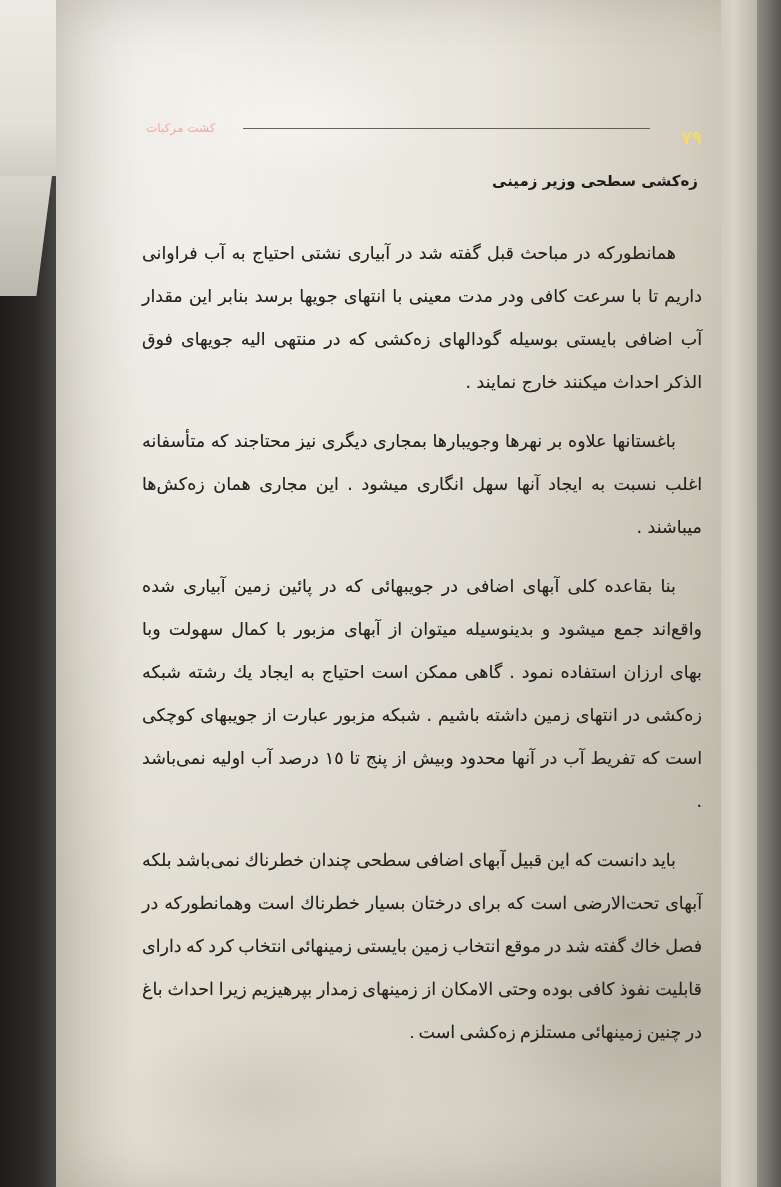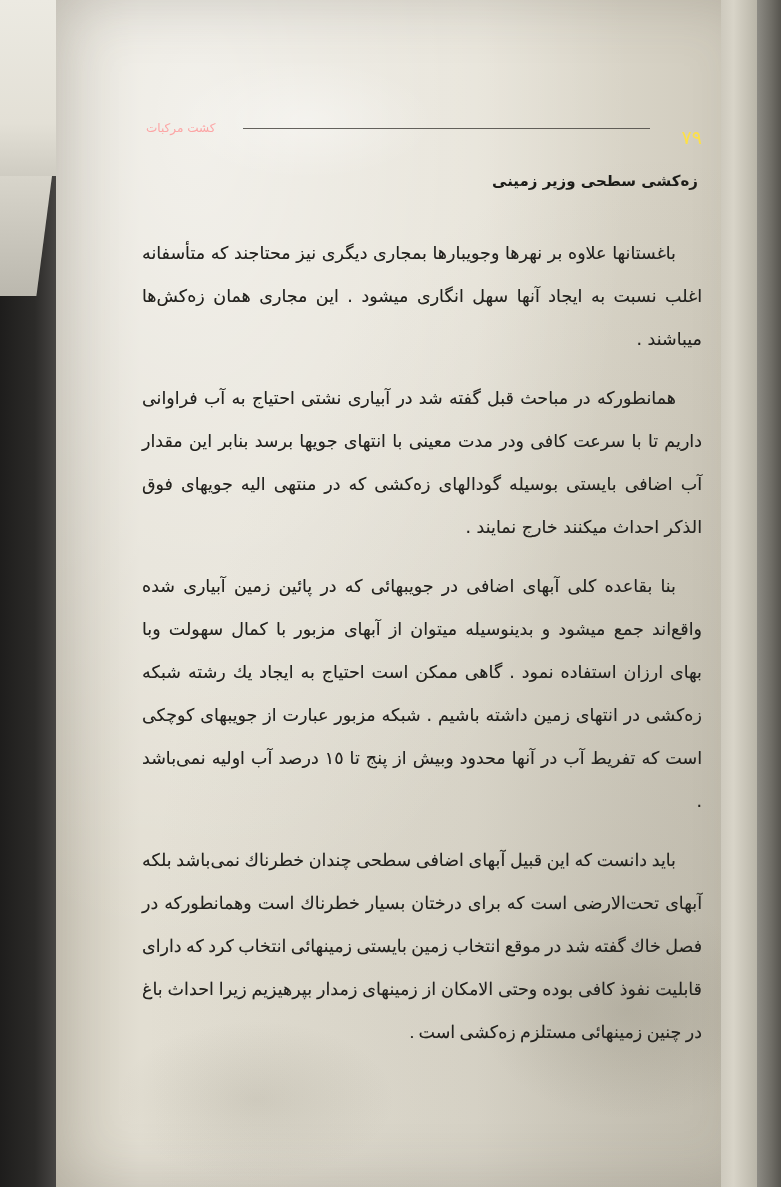--- a/index.html
+++ b/index.html
@@ -159,20 +159,20 @@
 
     <div class="header-row">
       <span class="folio">٧٩</span>
       <span class="head-rule"></span>
       <span class="running-head">كشت مركبات</span>
     </div>
 
     <h2 class="section-title">زه‌كشى سطحى وزير زمينى</h2>
 
     <div class="body">
+      <p class="para">همانطوركه در مباحث قبل گفته شد در آبيارى نشتى احتياج به آب فراوانى داريم تا با سرعت كافى ودر مدت معينى با انتهاى جويها برسد بنابر اين مقدار آب اضافى بايستى بوسيله گودالهاى زه‌كشى كه در منتهى اليه جويهاى فوق الذكر احداث ميكنند خارج نمايند .</p>
       <p class="para">باغستانها علاوه بر نهرها وجويبارها بمجارى ديگرى نيز محتاجند كه متأسفانه اغلب نسبت به ايجاد آنها سهل انگارى ميشود . اين مجارى همان زه‌كش‌ها ميباشند .</p>
-      <p class="para">همانطوركه در مباحث قبل گفته شد در آبيارى نشتى احتياج به آب فراوانى داريم تا با سرعت كافى ودر مدت معينى با انتهاى جويها برسد بنابر اين مقدار آب اضافى بايستى بوسيله گودالهاى زه‌كشى كه در منتهى اليه جويهاى فوق الذكر احداث ميكنند خارج نمايند .</p>
       <p class="para">بنا بقاعده كلى آبهاى اضافى در جويبهائى كه در پائين زمين آبيارى شده واقع‌اند جمع ميشود و بدينوسيله ميتوان از آبهاى مزبور با كمال سهولت وبا بهاى ارزان استفاده نمود . گاهى ممكن است احتياج به ايجاد يك رشته شبكه زه‌كشى در انتهاى زمين داشته باشيم . شبكه مزبور عبارت از جويبهاى كوچكى است كه تفريط آب در آنها محدود وبيش از پنج تا ١٥ درصد آب اوليه نمى‌باشد .</p>
       <p class="para last-short">بايد دانست كه اين قبيل آبهاى اضافى سطحى چندان خطرناك نمى‌باشد بلكه آبهاى تحت‌الارضى است كه براى درختان بسيار خطرناك است وهمانطوركه در فصل خاك گفته شد در موقع انتخاب زمين بايستى زمينهائى انتخاب كرد كه داراى قابليت نفوذ كافى بوده وحتى الامكان از زمينهاى زمدار بپرهيزيم زيرا احداث باغ در چنين زمينهائى مستلزم زه‌كشى است .</p>
     </div>
 
   </div>
 </div>
 
 </body></html>

